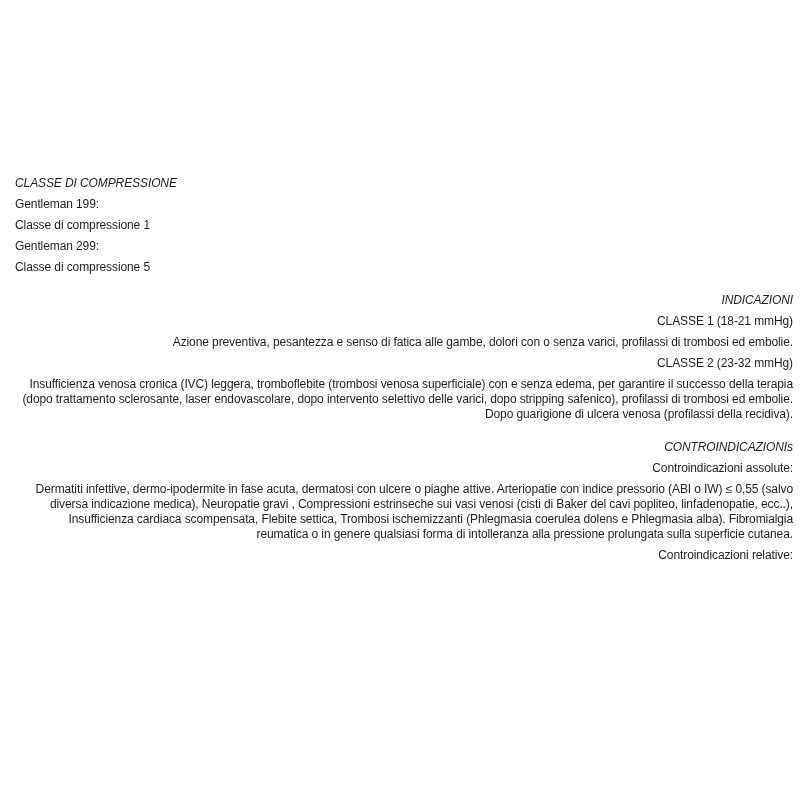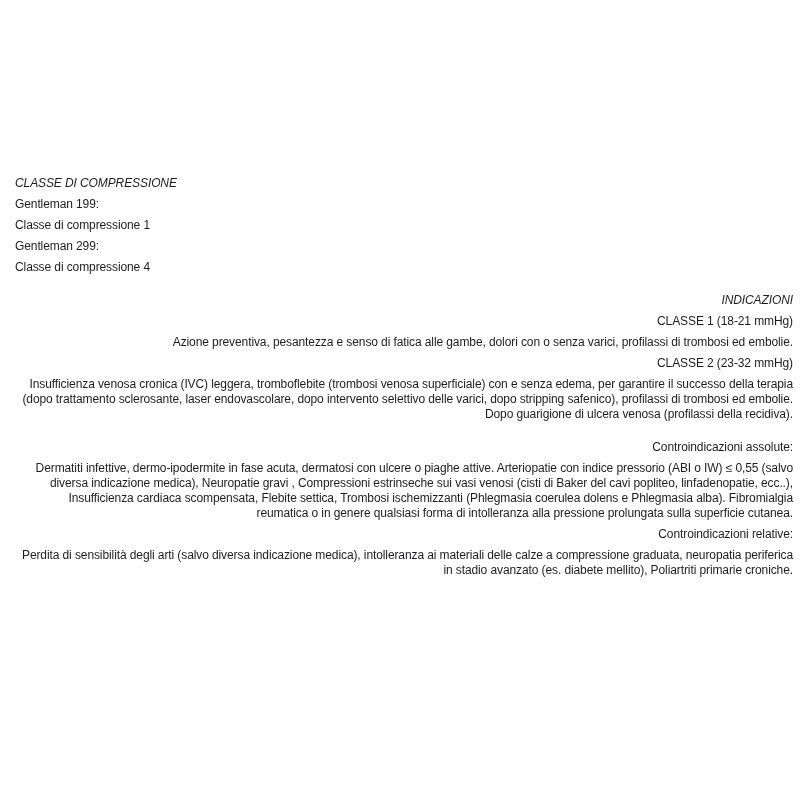--- a/index.html
+++ b/index.html
@@ -42,31 +42,31 @@
 </head>
 <body style="background: rgb(255, 255, 255); color: rgb(29, 29, 31);">
 
 <div class="doc">
 
   <section class="section">
     <h2 class="block heading">CLASSE DI COMPRESSIONE</h2>
     <p class="block bold">Gentleman 199:</p>
     <p class="block">Classe di compressione 1</p>
     <p class="block bold">Gentleman 299:</p>
-    <p class="block">Classe di compressione 4</p>
+    <p class="block">Classe di compressione 5</p>
   </section>
 
   <section class="section">
     <h2 class="block heading">INDICAZIONI</h2>
     <p class="block bold">CLASSE 1 (18-21 mmHg)</p>
     <p class="block">Azione preventiva, pesantezza e senso di fatica alle gambe, dolori con o senza varici, profilassi di trombosi ed embolie.</p>
     <p class="block bold">CLASSE 2 (23-32 mmHg)</p>
     <p class="block">Insufficienza venosa cronica (IVC) leggera, tromboflebite (trombosi venosa superficiale) con e senza edema, per garantire il successo della terapia (dopo trattamento sclerosante, laser endovascolare, dopo intervento selettivo delle varici, dopo stripping safenico), profilassi di trombosi ed embolie. Dopo guarigione di ulcera venosa (profilassi della recidiva).</p>
   </section>
 
   <section class="section">
+    <h2 class="block heading">CONTROINDICAZIONIs</h2>
     <p class="block bold">Controindicazioni assolute:</p>
     <p class="block">Dermatiti infettive, dermo-ipodermite in fase acuta, dermatosi con ulcere o piaghe attive. Arteriopatie con indice pressorio (ABI o IW) ≤ 0,55 (salvo diversa indicazione medica), Neuropatie gravi , Compressioni estrinseche sui vasi venosi (cisti di Baker del cavi popliteo, linfadenopatie, ecc..), Insufficienza cardiaca scompensata, Flebite settica, Trombosi ischemizzanti (Phlegmasia coerulea dolens e Phlegmasia alba). Fibromialgia reumatica o in genere qualsiasi forma di intolleranza alla pressione prolungata sulla superficie cutanea.</p>
     <p class="block bold subsection-gap">Controindicazioni relative:</p>
-    <p class="block">Perdita di sensibilità degli arti (salvo diversa indicazione medica), intolleranza ai materiali delle calze a compressione graduata, neuropatia periferica in stadio avanzato (es. diabete mellito), Poliartriti primarie croniche.</p>
   </section>
 
 </div>
 
 </body></html>

